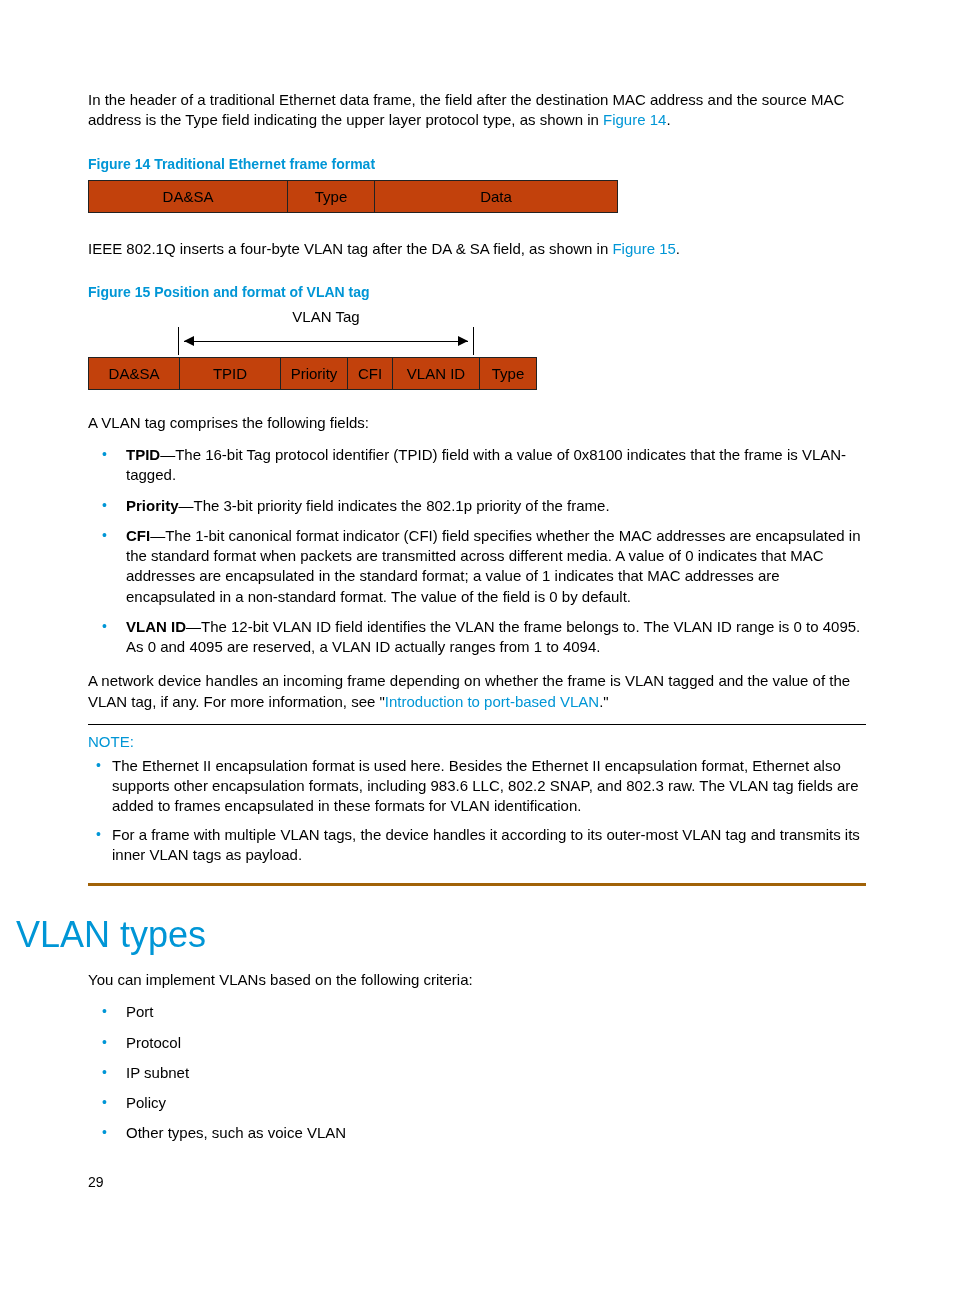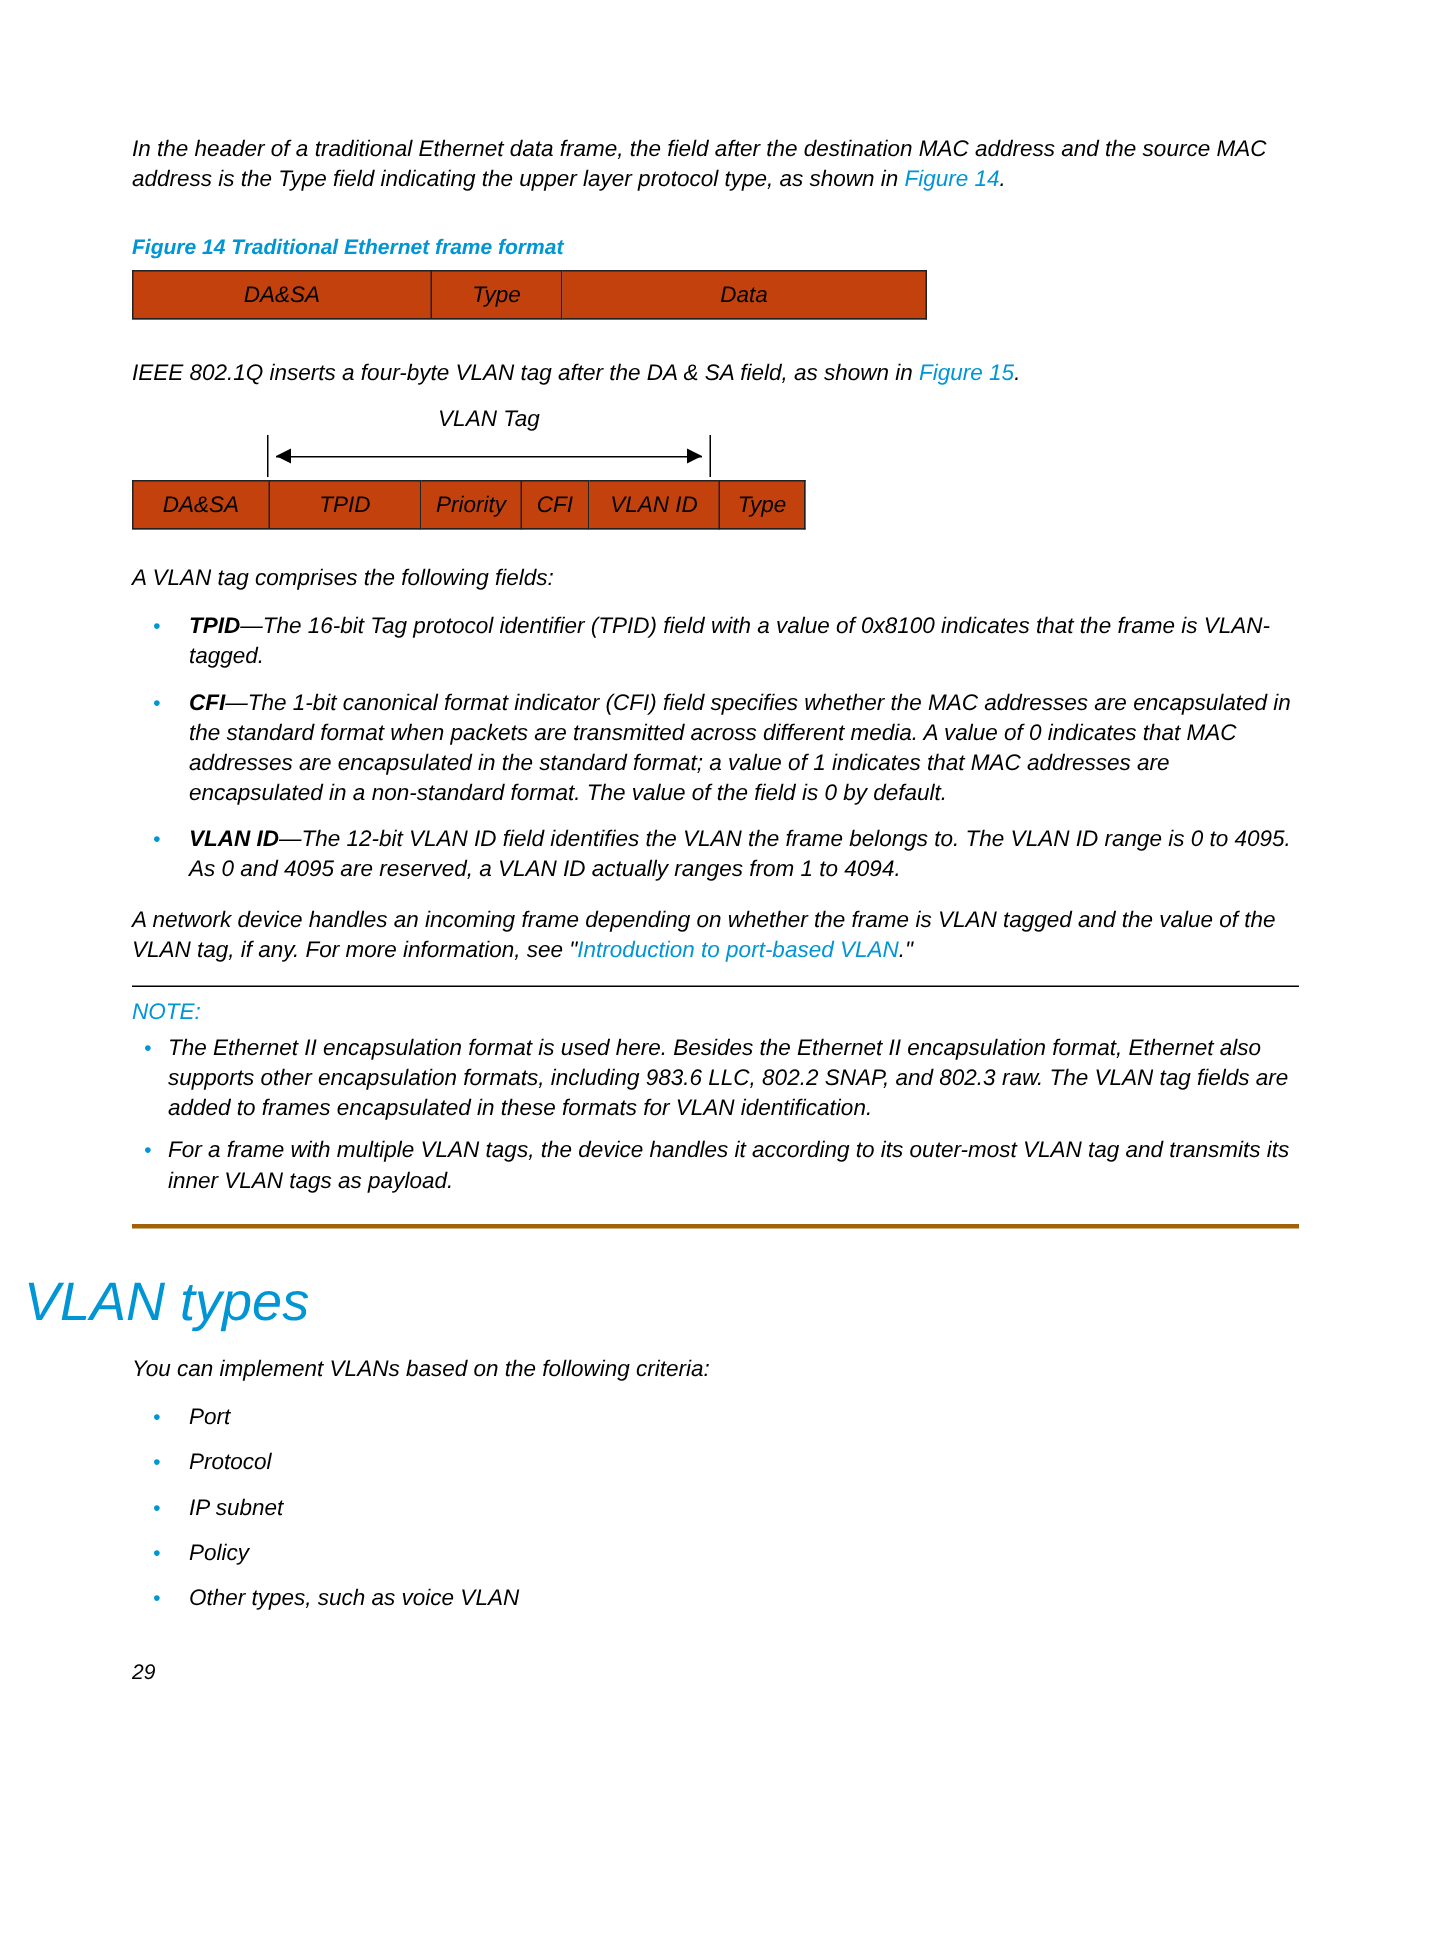--- a/index.html
+++ b/index.html
@@ -5,21 +5,20 @@
   body {
     margin: 0;
     padding: 0;
     background: #fff;
     font-family: "Futura", "Trebuchet MS", Arial, sans-serif;
     color: #000;
     width: 954px;
   }
   .page {
     padding: 90px 88px 40px 88px;
-    font-style: italic;
   }
   p { margin: 0 0 12px 0; line-height: 1.35; font-size: 15px; }
   .link { color: #0096d6; }
   .fig-caption { color: #0096d6; font-weight: bold; font-size: 14px; margin: 25px 0 8px 0; }
   .frame-diagram { display:flex; margin-bottom: 26px; }
   .cell {
     border: 1px solid #222;
     background: #c2410c;
     font-family: Arial, sans-serif;
     font-size: 15px;
@@ -73,20 +72,21 @@
   <div class="frame-diagram fig14">
     <div class="cell c1">DA&amp;SA</div>
     <div class="cell c2">Type</div>
     <div class="cell c3">Data</div>
   </div>
 
   <p>
     <span>IEEE 802.1Q inserts a four-byte VLAN tag after the DA &amp; SA field, as shown in </span><span class="link">Figure 15</span><span>.</span>
   </p>
 
+  <div class="fig-caption">Figure 15 Position and format of VLAN tag</div>
 
   <div class="fig15">
     <div style="margin-left:90px; width:296px;">
       <div class="vlan-tag-label">VLAN Tag</div>
       <div class="arrow-row">
         <div class="tick" style="left:0;"></div>
         <div class="arrow-head-l" style="left:6px;"></div>
         <div class="arrow-line" style="left:6px; right:6px;"></div>
         <div class="arrow-head-r" style="right:6px;"></div>
         <div class="tick" style="right:0;"></div>
@@ -99,20 +99,21 @@
       <div class="cell c4">CFI</div>
       <div class="cell c5">VLAN ID</div>
       <div class="cell c6">Type</div>
     </div>
   </div>
 
   <p>A VLAN tag comprises the following fields:</p>
 
   <ul class="fields">
     <li><span class="bold">TPID</span><span>—The 16-bit Tag protocol identifier (TPID) field with a value of 0x8100 indicates that the frame is VLAN-tagged.</span></li>
+    <li><span class="bold">Priority</span><span>—The 3-bit priority field indicates the 802.1p priority of the frame.</span></li>
     <li><span class="bold">CFI</span><span>—The 1-bit canonical format indicator (CFI) field specifies whether the MAC addresses are encapsulated in the standard format when packets are transmitted across different media. A value of 0 indicates that MAC addresses are encapsulated in the standard format; a value of 1 indicates that MAC addresses are encapsulated in a non-standard format. The value of the field is 0 by default.</span></li>
     <li><span class="bold">VLAN ID</span><span>—The 12-bit VLAN ID field identifies the VLAN the frame belongs to. The VLAN ID range is 0 to 4095. As 0 and 4095 are reserved, a VLAN ID actually ranges from 1 to 4094.</span></li>
   </ul>
 
   <p>
     <span>A network device handles an incoming frame depending on whether the frame is VLAN tagged and the value of the VLAN tag, if any. For more information, see "</span><span class="link">Introduction to port-based VLAN</span><span>."</span>
   </p>
 
   <div class="note-box">
     <div class="note-label">NOTE:</div>

